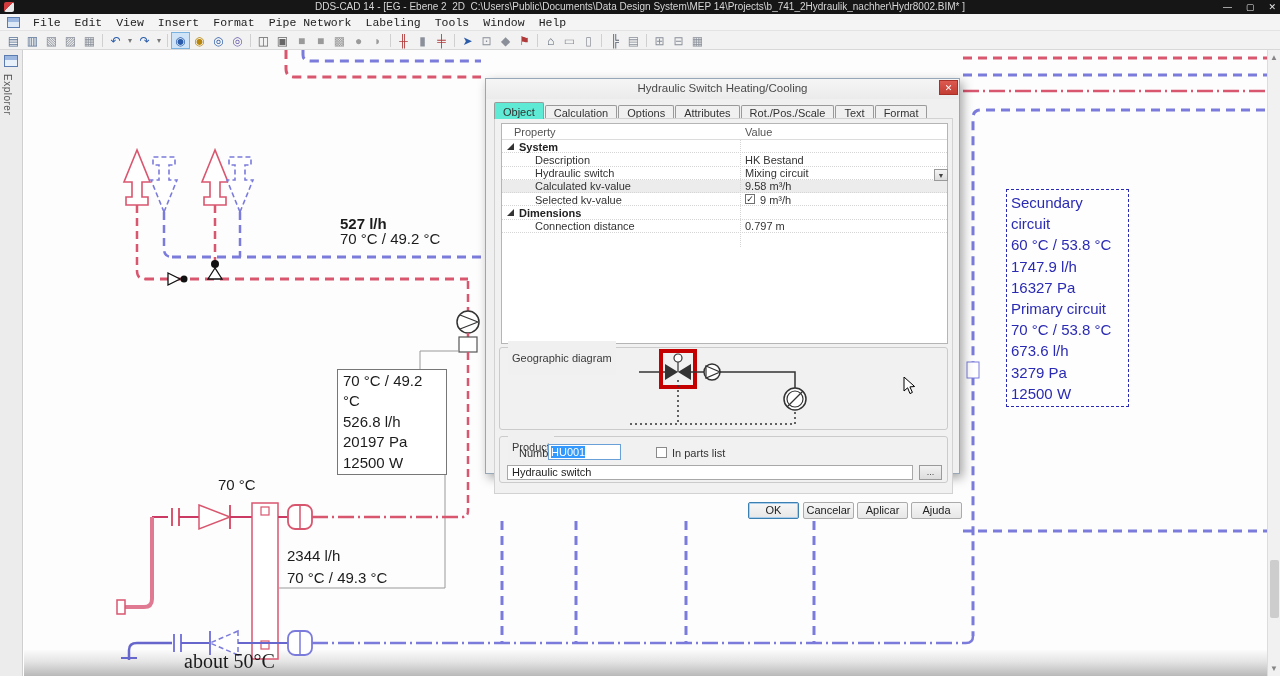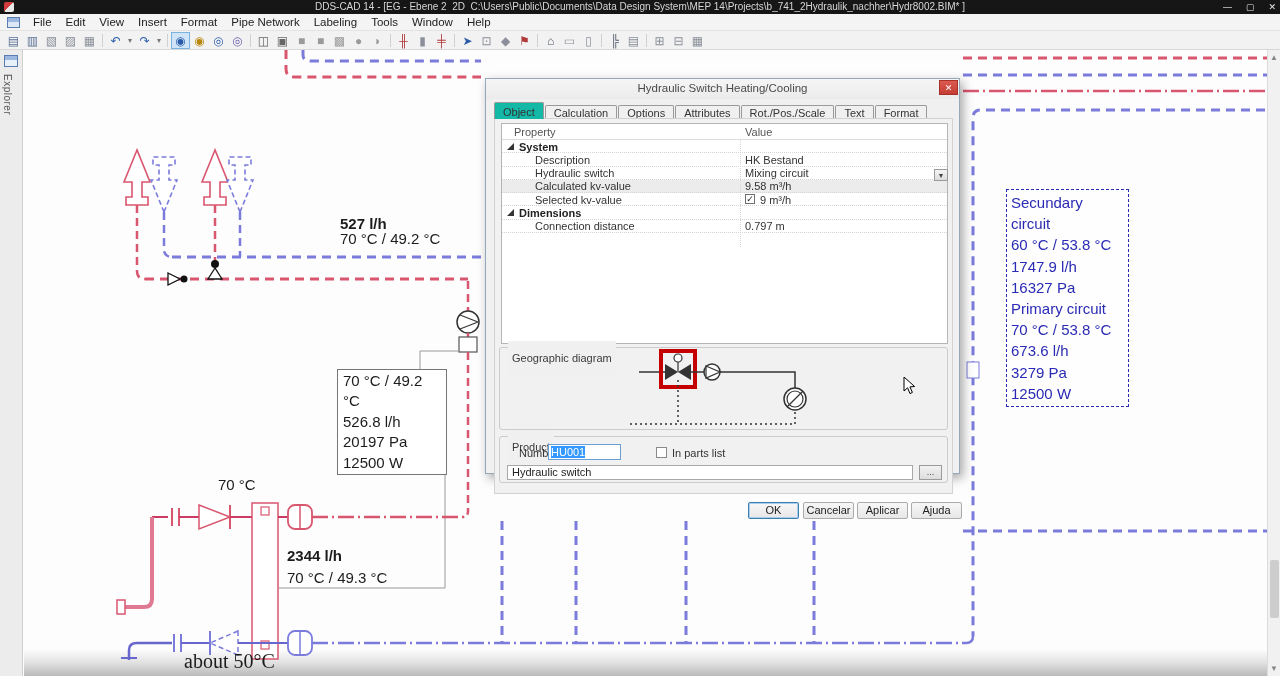--- a/index.html
+++ b/index.html
@@ -8,21 +8,21 @@
 
   
   #titlebar { position: absolute; left:0; top:0; width:1280px; height:14px; background:#161616; z-index:40; }
   #app-icon { position:absolute; left:4px; top:2px; width:10px; height:10px; background:linear-gradient(135deg,#d23b3b 50%,#e8e8e8 50%); border-radius:2px; }
   .win-title { position:absolute; left:0; right:0; top:0; height:22px; line-height:14px; text-align:center; color:#d6d6d6; font-size:10px; white-space:pre; }
   .win-ctrls { position:absolute; right:4px; top:0; height:14px; display:flex; gap:14px; color:#e6e6e6; font-size:9px; line-height:14px; }
   .win-ctrls span { cursor:default; }
 
   #menubar { position:absolute; left:0; top:14px; width:1280px; height:17px; background:#f4f4f4; border-bottom:1px solid #e3e3e3; z-index:40; display:flex; align-items:center; }
   #menubar .mb-icon { width:13px; height:11px; margin:0 6px 0 7px; border:1px solid #5a7cb0; background:linear-gradient(180deg,#9db8e0 40%,#dde8f6 40%); }
-  .menu-item { font-size:11.5px; color:#222; padding:1px 7px; }
+  .menu-item { font-size:11.5px; color:#222; padding:1px 7px;font-family:Liberation Mono, monospace; }
 
   #toolbar { position:absolute; left:0; top:31px; width:1280px; height:19px; background:#f2f2f2; border-bottom:1px solid #d8d8d8; z-index:40; display:flex; align-items:center; padding-left:4px; }
   .tbicon { width:19px; height:17px; font-size:12px; line-height:16px; text-align:center; color:#666; border:1px solid transparent; }
   .tbicon.narrow { width:10px; font-size:8px; }
   .tbicon.active { background:#cfe4f7; border:1px solid #7bb3e0; }
   .tbicon.sep { width:1px; height:13px; background:#d0d0d0; margin:0 3px; padding:0; border:none; }
 
   
   #dock { position:absolute; left:0; top:50px; width:23px; height:626px; background:#ececec; border-right:1px solid #cfcfcf; z-index:5; }
   #dock .dk-icon { position:absolute; left:4px; top:5px; width:14px; height:12px; border:1px solid #5a7cb0; background:linear-gradient(180deg,#9db8e0 40%,#e8f0fa 40%); }
@@ -41,21 +41,21 @@
   #vscroll { position:absolute; right:0; top:50px; width:13px; height:626px; background:#f1f1f1; border-left:1px solid #dcdcdc; z-index:6; }
   #vscroll .arr { position:absolute; left:0; width:12px; height:13px; font-size:8px; color:#868686; text-align:center; line-height:13px; }
   #vscroll .thumb { position:absolute; left:2px; top:510px; width:9px; height:58px; background:#cdcdcd; border-radius:2px; }
 
   
   #dialog { position:absolute; left:485px; top:78px; width:475px; height:396px; background:#f0f0f0; border:1px solid #96a7b8; box-shadow:3px 4px 10px rgba(0,0,0,.35); z-index:10; }
   #dlg-title { position:absolute; left:0; top:0; width:100%; height:20px; line-height:19px; text-align:center; font-size:11.5px; color:#4a4a4a; background:linear-gradient(180deg,#f5f5f5,#ebebeb); }
   #dlg-close { position:absolute; right:1px; top:1px; width:19px; height:15px; background:linear-gradient(180deg,#dd5a50,#c33d33); color:#fff; font-size:9px; line-height:15px; text-align:center; border:1px solid #a83028; }
   #dlg-tabs { position:absolute; left:8px; top:23px; display:flex; align-items:flex-end; height:17px; }
   .tab { border:1px solid #9a9a9a; border-bottom:none; background:#f0f0f0; font-size:11px; color:#333; padding:1px 8px 2px; height:14px; margin-right:1px; border-radius:2px 2px 0 0; }
-  .tab.active { background:#14b8a6; height:17px; padding-top:3px; z-index:2; }
+  .tab.active { background:#5eead4; height:17px; padding-top:3px; z-index:2; }
   #tabpage { position:absolute; left:8px; top:39px; width:459px; height:376px; border:1px solid #d2d2d2; background:#f1f1f1; }
 
   #grid { position:absolute; left:15px; top:44px; width:447px; height:221px; background:#fff; border:1px solid #b5b5b5; font-size:11px; color:#333; }
   .g-head { position:relative; height:16px; border-bottom:1px solid #dcdcdc; color:#555; }
   .g-head span { position:absolute; top:2px; }
   .g-row { position:relative; height:13.3px; border-bottom:1px dotted #d5d5d5; }
   .g-row .lab { position:absolute; left:33px; top:0.5px; }
   .g-row .val { position:absolute; left:243px; top:0.5px; }
   .g-row.group .lab { left:17px; font-weight:bold; color:#222; }
   .g-row.shaded { background:#ececec; }
@@ -238,21 +238,21 @@
 
   <path d="M502,521 L502,643" fill="none" stroke="#7b7bdc" stroke-width="3" stroke-dasharray="9,6"></path>
   <path d="M576,521 L576,643" fill="none" stroke="#7b7bdc" stroke-width="3" stroke-dasharray="9,6"></path>
   <path d="M686,521 L686,643" fill="none" stroke="#7b7bdc" stroke-width="3" stroke-dasharray="9,6"></path>
   <path d="M814,521 L814,643" fill="none" stroke="#7b7bdc" stroke-width="3" stroke-dasharray="9,6"></path>
 </svg>
 
 <div class="cad-label" style="left:340px; top:215px;font-weight:bold;">527 l/h</div>
 <div class="cad-label" style="left:340px; top:230px;">70 °C / 49.2 °C</div>
 <div class="cad-label" style="left:218px; top:476px;">70 °C</div>
-<div class="cad-label" style="left:287px; top:547px;font-weight:bold;">2344 l/h</div>
+<div class="cad-label" style="left:287px; top:547px;">2344 l/h</div>
 <div class="cad-label" style="left:287px; top:569px;">70 °C / 49.3 °C</div>
 <div class="cad-label" style="left:184px; top:650px; font-size:20px;font-family:Liberation Serif, serif;">about 50°C</div>
 
 <div id="info-box">
 
 <div>70 °C / 49.2 °C</div>
     <div>526.8 l/h</div>
     <div>20197 Pa</div>
     <div>12500 W</div>
   </div>

